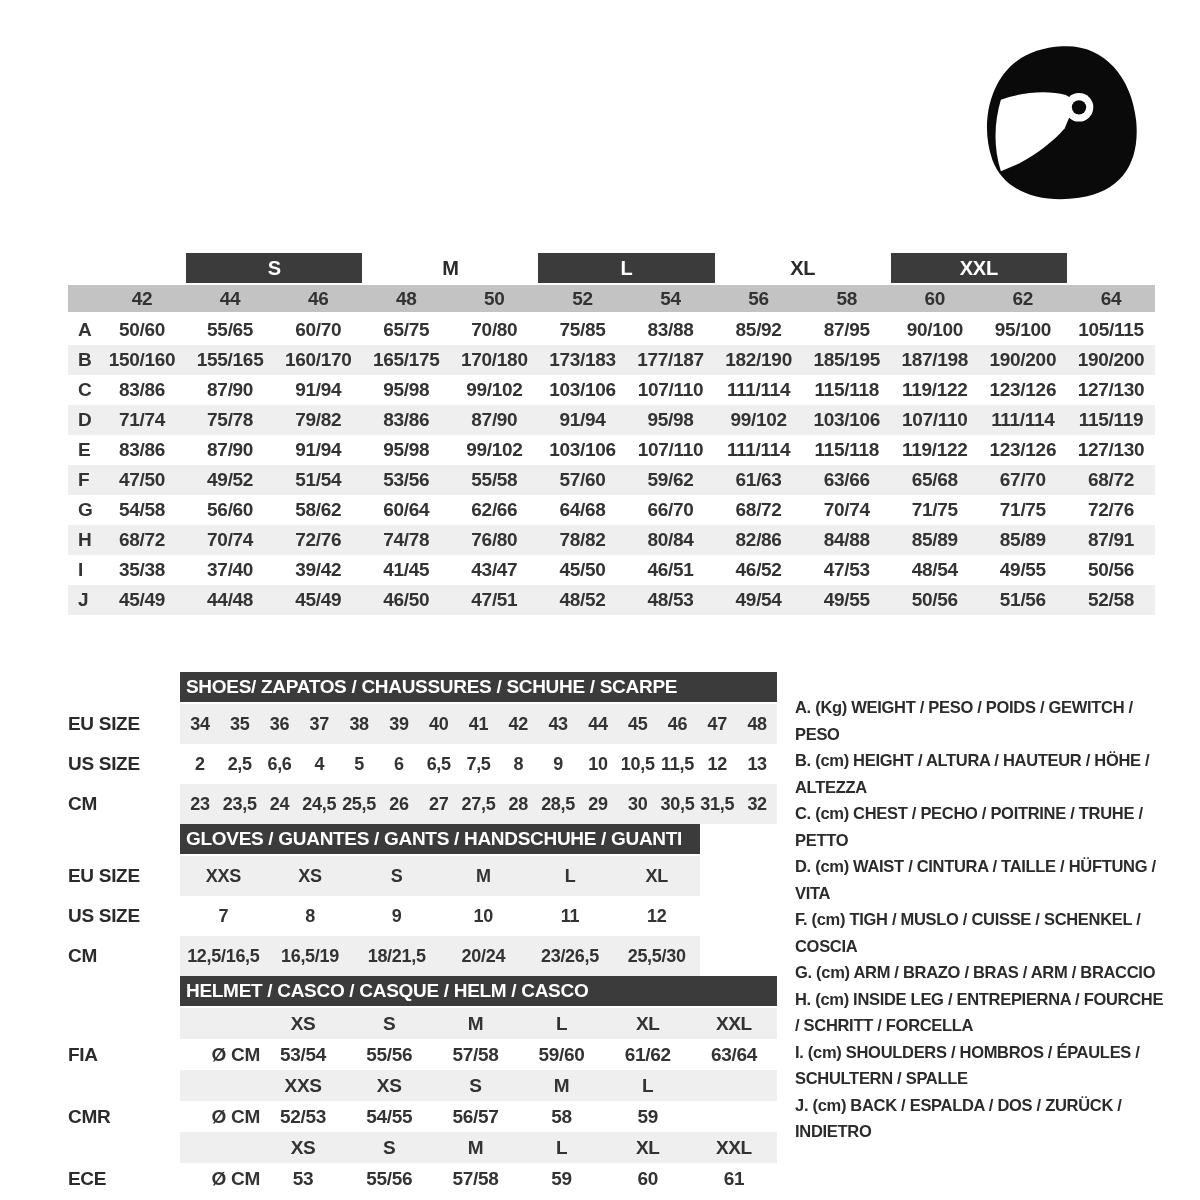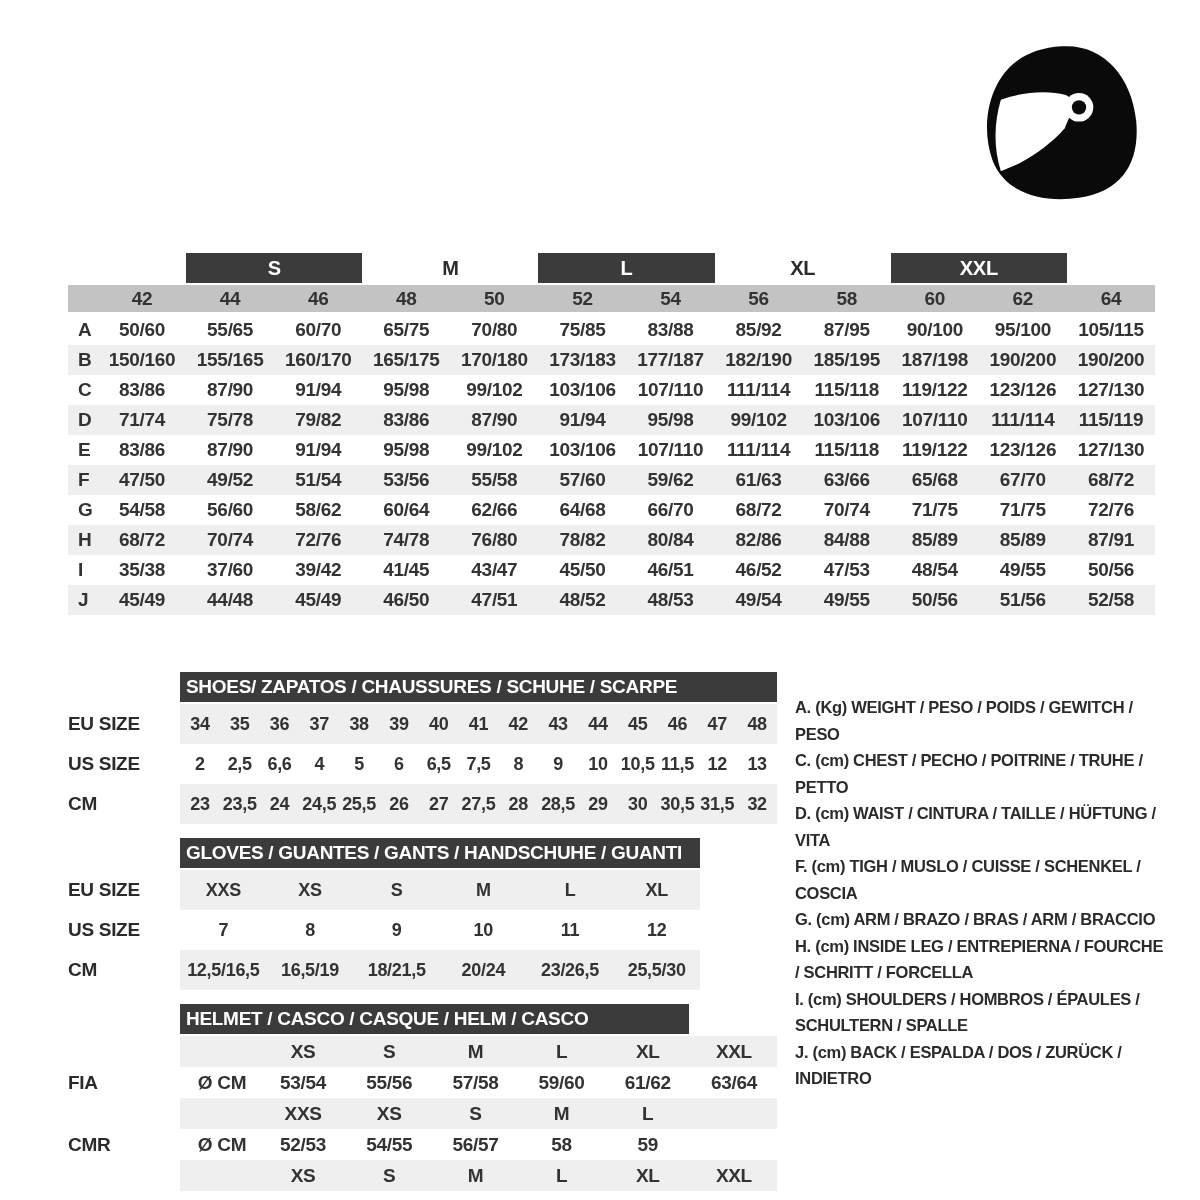--- a/index.html
+++ b/index.html
@@ -28,38 +28,38 @@
   .group-row { height:30px; margin-bottom:2px; }
   .group-cell { text-align:center; font-size:20px; color:#2b2b2b; height:30px; line-height:30px; }
   .group-cell.dark { background:#3b3b3b; color:#fff; }
   .num-row { background:#c3c3c3; height:27px; margin-bottom:3px; }
   .data-row.alt { background:#efefef; }
   .cell { text-align:center; font-size:19px; white-space:nowrap; }
   .cell.letter { text-align:left; padding-left:10px; }
 
   
   .bottom-left { position:absolute; left:68px; top:672px; width:712px; }
-  .section { margin-bottom:14px; }
+  .section { }
   .s-row { display:flex; align-items:center; height:40px; }
   .s-row.head { height:30px; margin-bottom:2px; }
   .s-label { width:112px; flex:none; font-size:19px; color:#2b2b2b; white-space:nowrap; }
   .s-bar {
     flex:none; background:#3b3b3b; color:#fff; height:30px; line-height:30px;
     padding-left:6px; font-size:19px; white-space:nowrap;
   }
   .s-grid { flex:none; display:grid; align-items:center; height:100%; }
   .s-row.alt .s-grid { background:#efefef; }
   #shoes .s-bar, #shoes .s-grid { width:597px; }
   #gloves .s-bar, #gloves .s-grid { width:520px; }
-  #helmet-table .s-bar { width:509px; }
+  #helmet-table .s-bar { width:597px; }
   #helmet-table .s-row { height:31px; }
   #helmet-table .s-row.head { height:30px; }
   .h-grid { flex:none; display:grid; grid-template-columns:80px repeat(6,1fr); align-items:center; height:100%; width:597px; }
   .h-grid.gray { background:#efefef; }
-  .cell.unit { text-align:center; padding-left:4px; white-space:nowrap; }
+  .cell.unit { text-align:right; padding-left:4px; white-space:nowrap; }
   #shoes .cell, #gloves .cell { font-size:18px; }
   #helmet-table .cell { font-size:19px; }
 
   
   .legend { position:absolute; left:795px; top:694px; width:372px; }
   .legend-item { font-size:16.5px; line-height:26.5px; color:#2b2b2b; }
 </style>
 </head>
 <body>
 
@@ -214,21 +214,21 @@
         <div class="cell">80/84</div>
         <div class="cell">82/86</div>
         <div class="cell">84/88</div>
         <div class="cell">85/89</div>
         <div class="cell">85/89</div>
         <div class="cell">87/91</div>
       </div>
       <div class="t-row data-row">
         <div class="cell letter">I</div>
         <div class="cell">35/38</div>
-        <div class="cell">37/60</div>
+        <div class="cell">37/40</div>
         <div class="cell">39/42</div>
         <div class="cell">41/45</div>
         <div class="cell">43/47</div>
         <div class="cell">45/50</div>
         <div class="cell">46/51</div>
         <div class="cell">46/52</div>
         <div class="cell">47/53</div>
         <div class="cell">48/54</div>
         <div class="cell">49/55</div>
         <div class="cell">50/56</div>
@@ -431,20 +431,21 @@
             <div class="cell">59</div>
             <div class="cell">60</div>
             <div class="cell">61</div>
           </div>
         </div>
       </div>
   </div>
 
   <div class="legend" id="legend">
       <div class="legend-item">A. (Kg) WEIGHT / PESO / POIDS / GEWITCH / PESO</div>
+      <div class="legend-item">B. (cm) HEIGHT / ALTURA / HAUTEUR / HÖHE / ALTEZZA</div>
       <div class="legend-item">C. (cm) CHEST / PECHO / POITRINE / TRUHE / PETTO</div>
       <div class="legend-item">D. (cm) WAIST / CINTURA / TAILLE / HÜFTUNG / VITA</div>
       <div class="legend-item">F. (cm) TIGH / MUSLO / CUISSE / SCHENKEL / COSCIA</div>
       <div class="legend-item">G. (cm) ARM  / BRAZO / BRAS / ARM / BRACCIO</div>
       <div class="legend-item">H. (cm) INSIDE LEG / ENTREPIERNA / FOURCHE / SCHRITT / FORCELLA</div>
       <div class="legend-item">I.  (cm) SHOULDERS / HOMBROS / ÉPAULES / SCHULTERN / SPALLE</div>
       <div class="legend-item">J. (cm) BACK / ESPALDA / DOS / ZURÜCK / INDIETRO</div>
     </div>
 
 </div>

